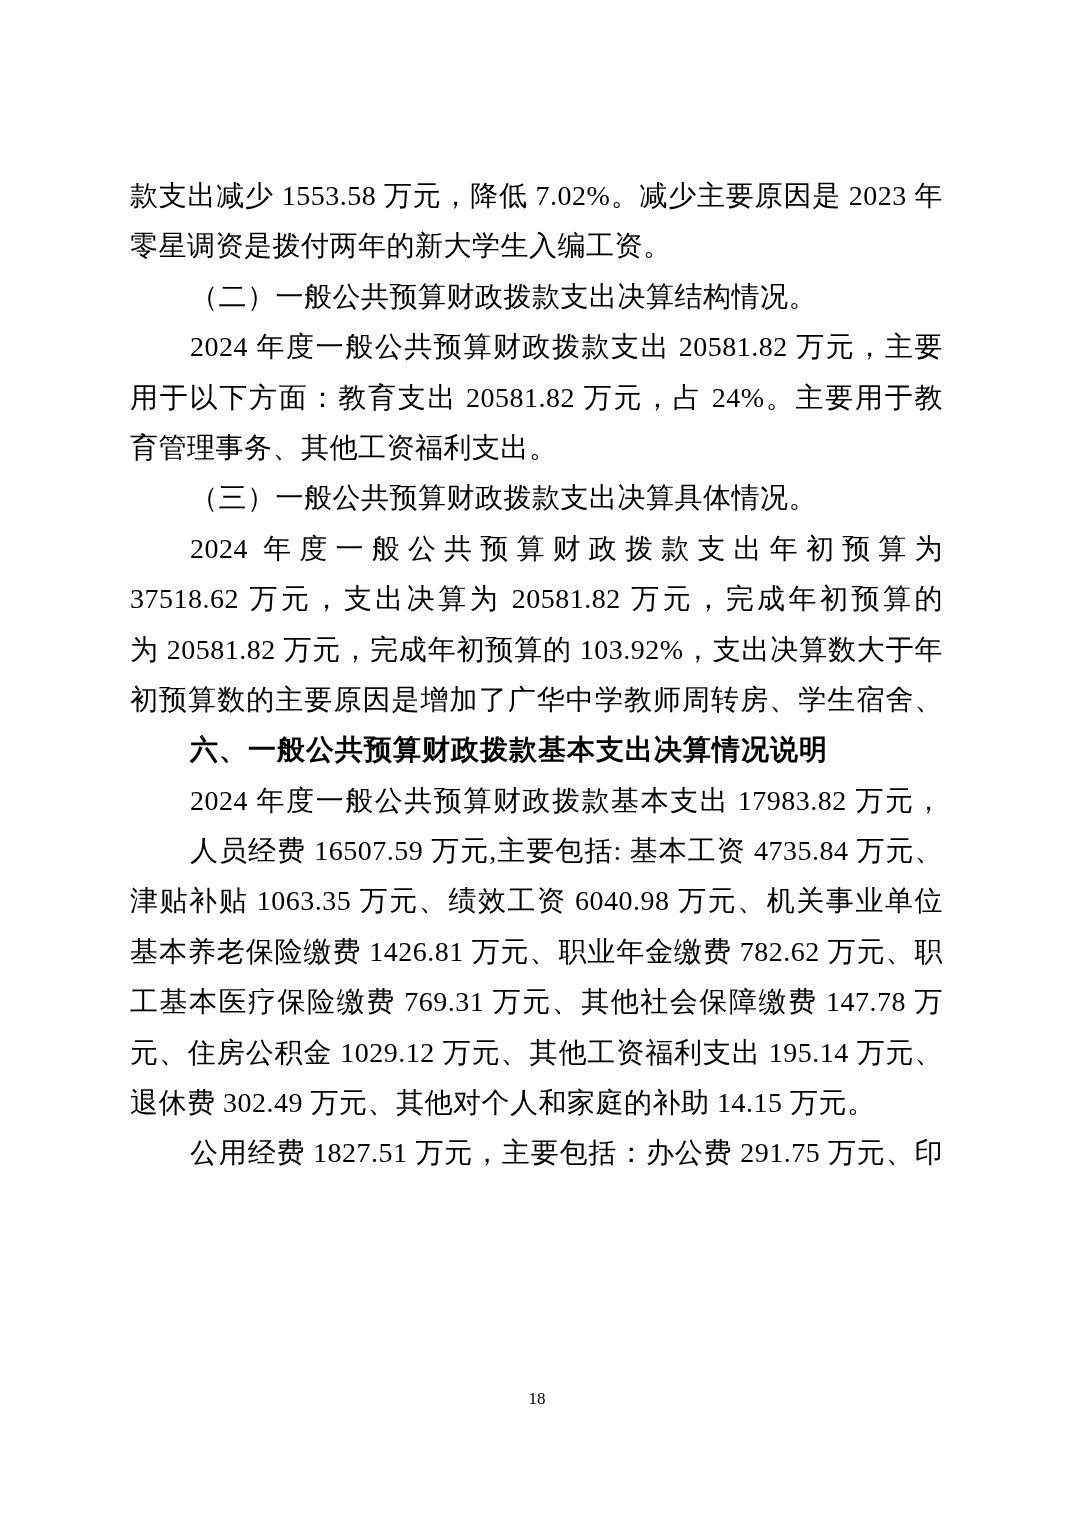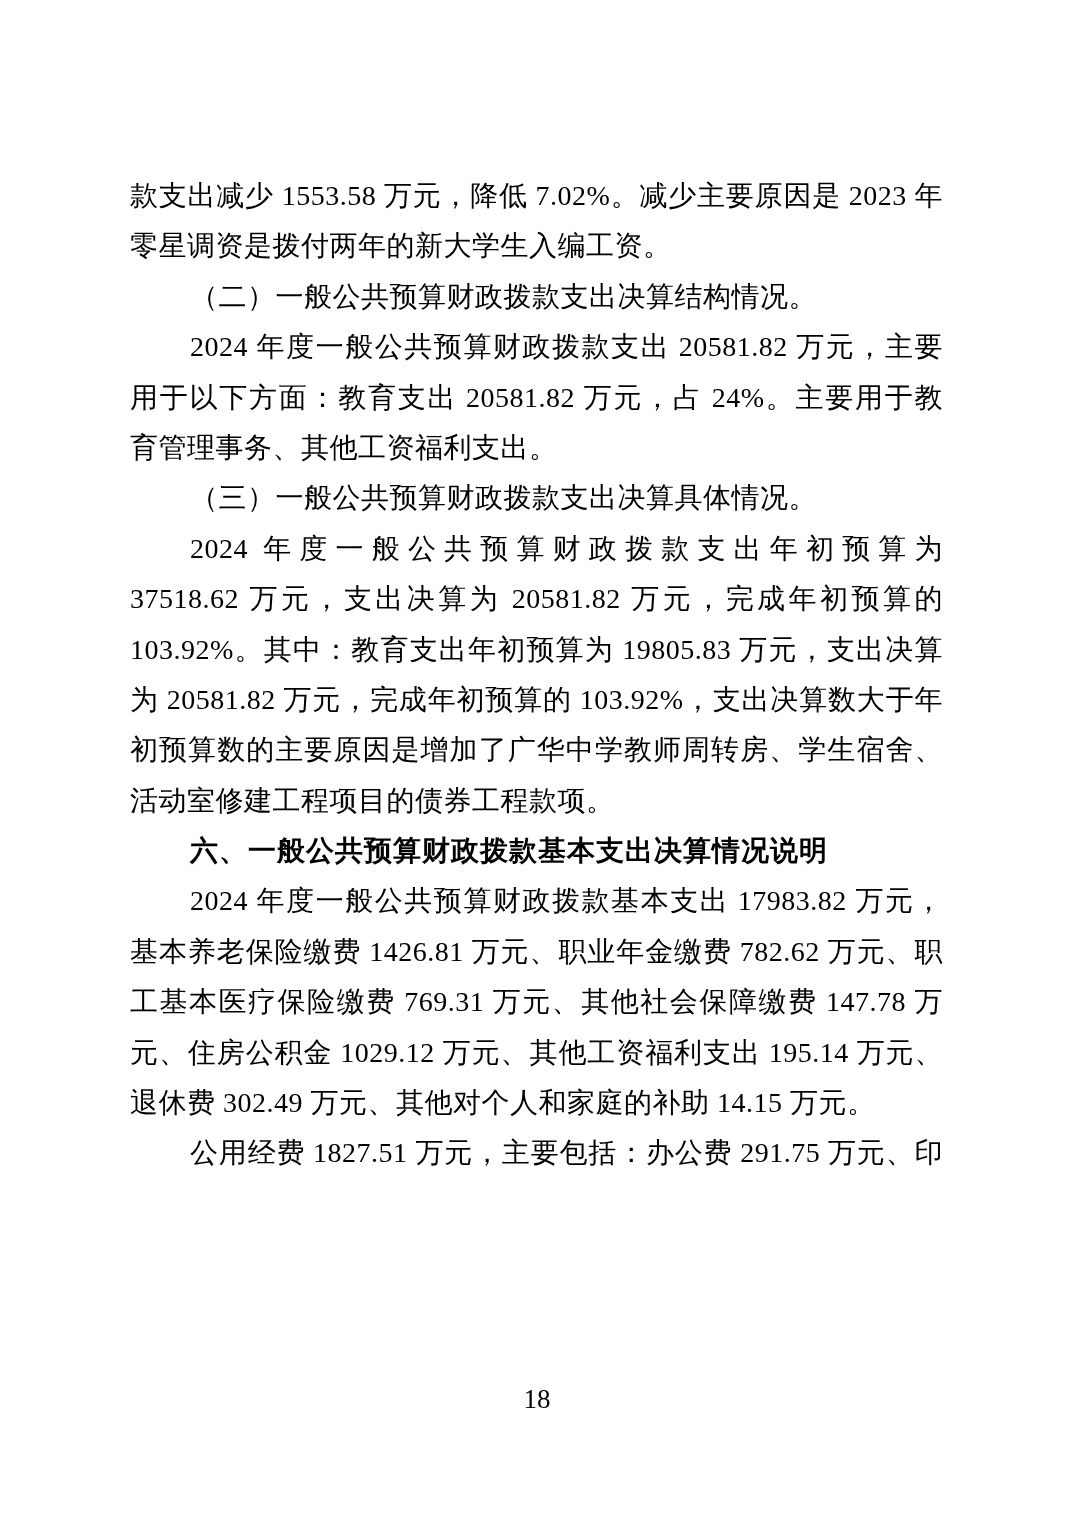--- a/index.html
+++ b/index.html
@@ -46,43 +46,43 @@
     letter-spacing: 1px;
   }
   .page-number {
     position: absolute;
     left: 0;
     right: 0;
     top: 1384px;
     height: 30px;
     line-height: 30px;
     text-align: center;
-    font-size: 27px;
+    font-size: 17px;
   }
 </style>
 </head>
 <body>
 
 <div class="page">
   <div class="content" id="doc-content">
       <div class="line justify">款支出减少 1553.58 万元，降低 7.02%。减少主要原因是 2023 年</div>
       <div class="line">零星调资是拨付两年的新大学生入编工资。</div>
       <div class="line indent">（二）一般公共预算财政拨款支出决算结构情况。</div>
       <div class="line justify indent">2024 年度一般公共预算财政拨款支出 20581.82 万元，主要</div>
       <div class="line justify">用于以下方面：教育支出 20581.82 万元，占 24%。主要用于教</div>
       <div class="line">育管理事务、其他工资福利支出。</div>
       <div class="line indent">（三）一般公共预算财政拨款支出决算具体情况。</div>
       <div class="line justify indent">2024 年度一般公共预算财政拨款支出年初预算为</div>
       <div class="line justify">37518.62 万元，支出决算为 20581.82 万元，完成年初预算的</div>
-      <div class="line justify">103.92%。其中：教育支出年初预算为 19805.83 万元，支出决算</div>
       <div class="line justify">为 20581.82 万元，完成年初预算的 103.92%，支出决算数大于年</div>
       <div class="line justify">初预算数的主要原因是增加了广华中学教师周转房、学生宿舍、</div>
-      <div class="line">活动室修建工程项目的债券工程款项。</div>
       <div class="line indent bold">六、一般公共预算财政拨款基本支出决算情况说明</div>
       <div class="line justify indent">2024 年度一般公共预算财政拨款基本支出 17983.82 万元，</div>
+      <div class="line justify indent">人员经费 16507.59 万元,主要包括: 基本工资 4735.84 万元、</div>
+      <div class="line justify">津贴补贴 1063.35 万元、绩效工资 6040.98 万元、机关事业单位</div>
       <div class="line justify">基本养老保险缴费 1426.81 万元、职业年金缴费 782.62 万元、职</div>
       <div class="line justify">工基本医疗保险缴费 769.31 万元、其他社会保障缴费 147.78 万</div>
       <div class="line justify">元、住房公积金 1029.12 万元、其他工资福利支出 195.14 万元、</div>
       <div class="line">退休费 302.49 万元、其他对个人和家庭的补助 14.15 万元。</div>
       <div class="line justify indent">公用经费 1827.51 万元，主要包括：办公费 291.75 万元、印</div>
     </div>
   <div class="page-number">18</div>
 </div>
 
 </body></html>

